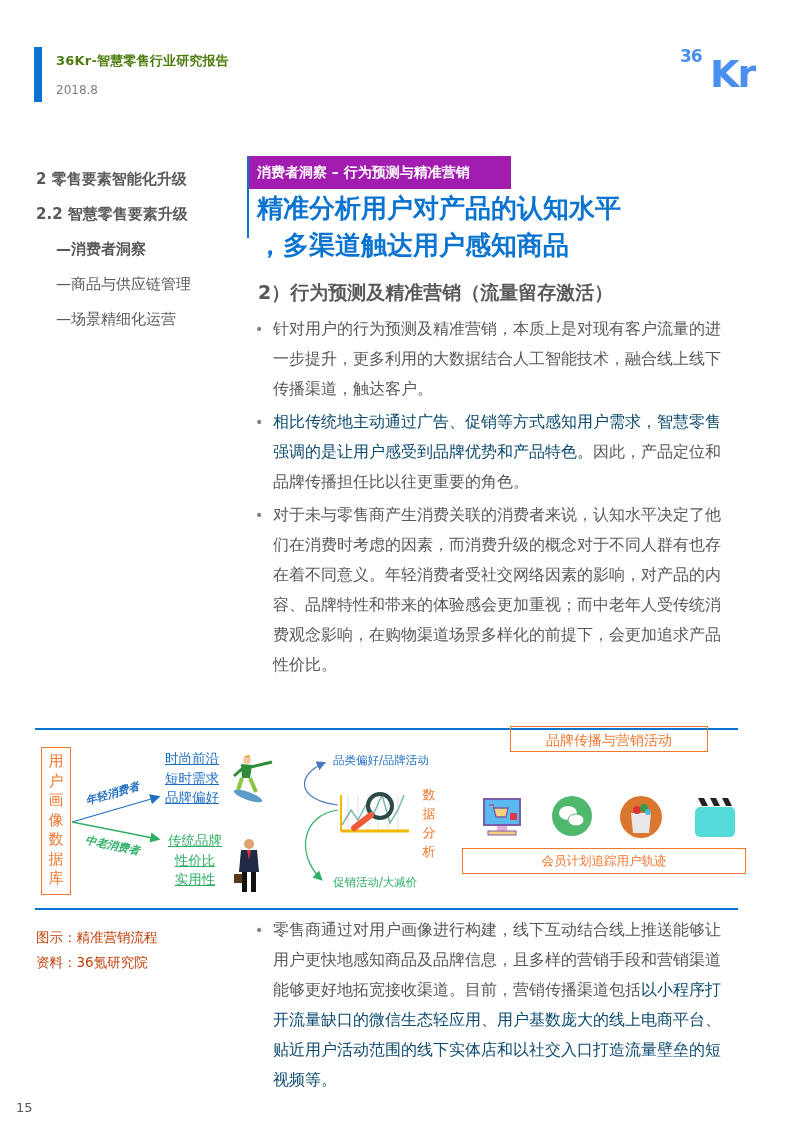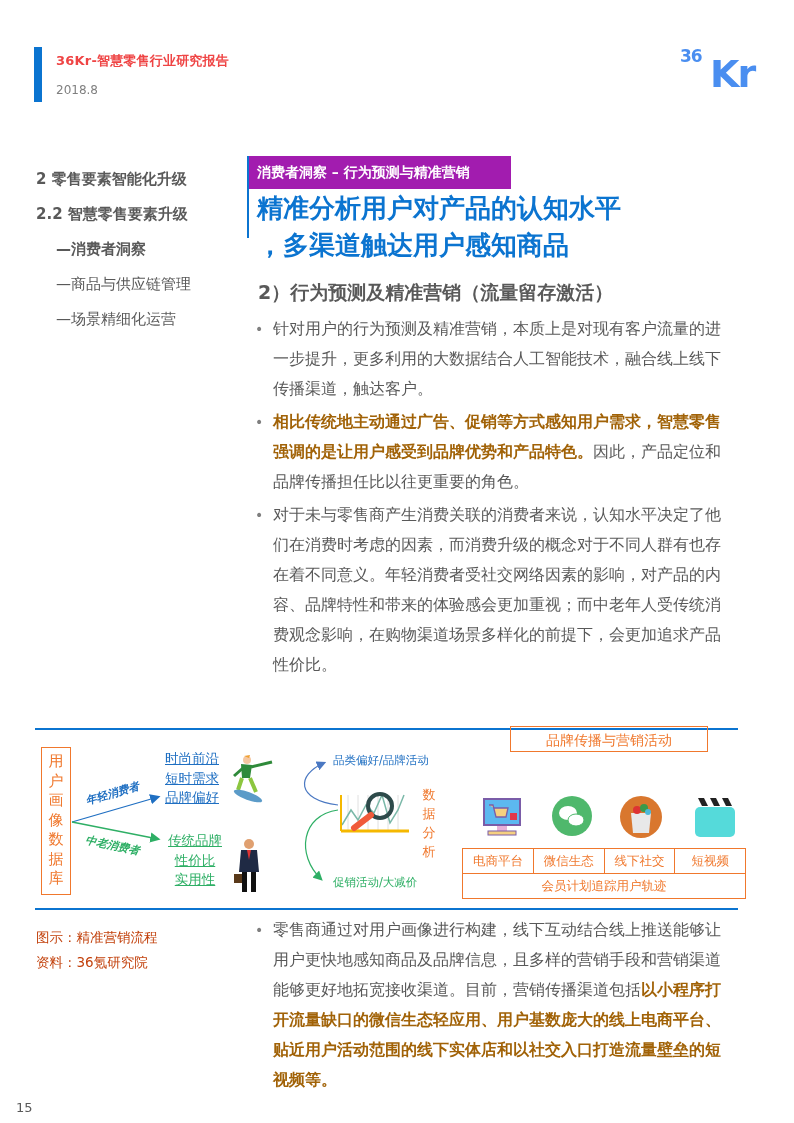--- a/index.html
+++ b/index.html
@@ -1,40 +1,40 @@
 <!DOCTYPE html>
 <html><head>
 <meta charset="utf-8">
 <style>
   * { margin:0; padding:0; box-sizing:border-box; }
   html, body { width:794px; height:1123px; background:#ffffff; overflow:hidden; }
   body { position:relative; font-family:"DejaVu Sans","Liberation Sans",sans-serif; color:#595959; }
 
   .hdr-bar { position:absolute; left:34px; top:47px; width:8px; height:55px; background:#0b74d0; }
-  .hdr-title { position:absolute; left:56px; top:52px; font-size:13px; font-weight:bold; color:#ef4444; letter-spacing:0.2px; }
+  .hdr-title { position:absolute; left:56px; top:52px; font-size:13px; font-weight:bold; color:#4d7c0f; letter-spacing:0.2px; }
   .hdr-date { position:absolute; left:56px; top:83px; font-size:12px; color:#7f7f7f; }
   .logo { position:absolute; left:680px; top:42px; color:#4a8ef0; font-weight:bold; font-family:"DejaVu Sans",sans-serif; }
   .logo .l36 { position:absolute; left:0; top:4px; font-size:17px; letter-spacing:-1px; }
   .logo .lkr { position:absolute; left:30px; top:8px; font-size:38px; letter-spacing:-2px; line-height:48px; }
 
   .toc { position:absolute; left:36px; top:162px; }
   .toc div { font-size:15px; line-height:35px; color:#595959; white-space:nowrap; }
   .toc .b { font-weight:bold; }
   .toc .ind { padding-left:20px; }
 
   .tag-wrap { position:absolute; left:247px; top:156px; width:2px; height:82px; background:#0b74d0; }
   .tag { position:absolute; left:249px; top:156px; width:262px; height:33px; background:#a21caf; color:#fff; font-size:14px; font-weight:bold; line-height:33px; padding-left:8px; white-space:nowrap; }
   .headline { position:absolute; left:257px; top:190px; width:470px; font-size:26px; font-weight:bold; color:#0b74d0; line-height:37px; }
 
   .sub { position:absolute; left:258px; top:280px; font-size:19px; font-weight:bold; color:#595959; }
 
   .body { position:absolute; left:255px; width:480px; font-size:16px; line-height:30px; color:#595959; }
   .body p { position:relative; padding-left:18px; margin-bottom:3px; }
   .body p .dot { position:absolute; left:0; top:0; font-size:14px; color:#7f7f7f; }
-  .body strong { font-weight:bold; color:#a16207; }
+  .body strong { font-weight:normal; color:#0c4a6e; }
 
   .rule { position:absolute; height:2px; background:#0b74d0; }
 
   
   .udb { position:absolute; left:41px; top:747px; width:30px; height:148px; border:1.5px solid #f0782d; color:#f0782d; font-size:15px; text-align:center; line-height:19.5px; padding-top:4px; }
   .arrow-lbl { position:absolute; font-size:11px; font-weight:bold; font-style:italic; white-space:nowrap; }
   .grp { position:absolute; font-size:13.5px; line-height:19.5px; text-decoration:underline; white-space:nowrap; }
   .blue { color:#1f6fc2; }
   .green { color:#2eaf65; }
   .da-lbl { position:absolute; font-size:11.5px; white-space:nowrap; }
@@ -182,26 +182,20 @@
     <circle cx="25" cy="13" r="4" fill="#3a9a4a"></circle>
     <circle cx="29" cy="17" r="3" fill="#4ab8d8"></circle>
 </svg>
 <svg class="icon" style="left:694px; top:796px;" width="42" height="42">
   <rect x="1" y="1" width="40" height="10" fill="#fff"></rect>
   <path d="M4 2 L10 2 L14 10 L8 10 Z M16 2 L22 2 L26 10 L20 10 Z M28 2 L34 2 L38 10 L32 10 Z" fill="#222"></path>
   <rect x="1" y="11" width="40" height="30" rx="5" fill="#55dada"></rect>
 </svg>
 
 <div class="chan-grid">
-  <div class="chan-row">
-    <div>电商平台</div>
-    <div>微信生态</div>
-    <div>线下社交</div>
-    <div>短视频</div>
-  </div>
   <div class="member">会员计划追踪用户轨迹</div>
 </div>
 
 <div class="rule" style="left:35px; top:908px; width:703px;"></div>
 
 <div class="caption">
   <div>图示：精准营销流程</div>
   <div>资料：36氪研究院</div>
 </div>
 

